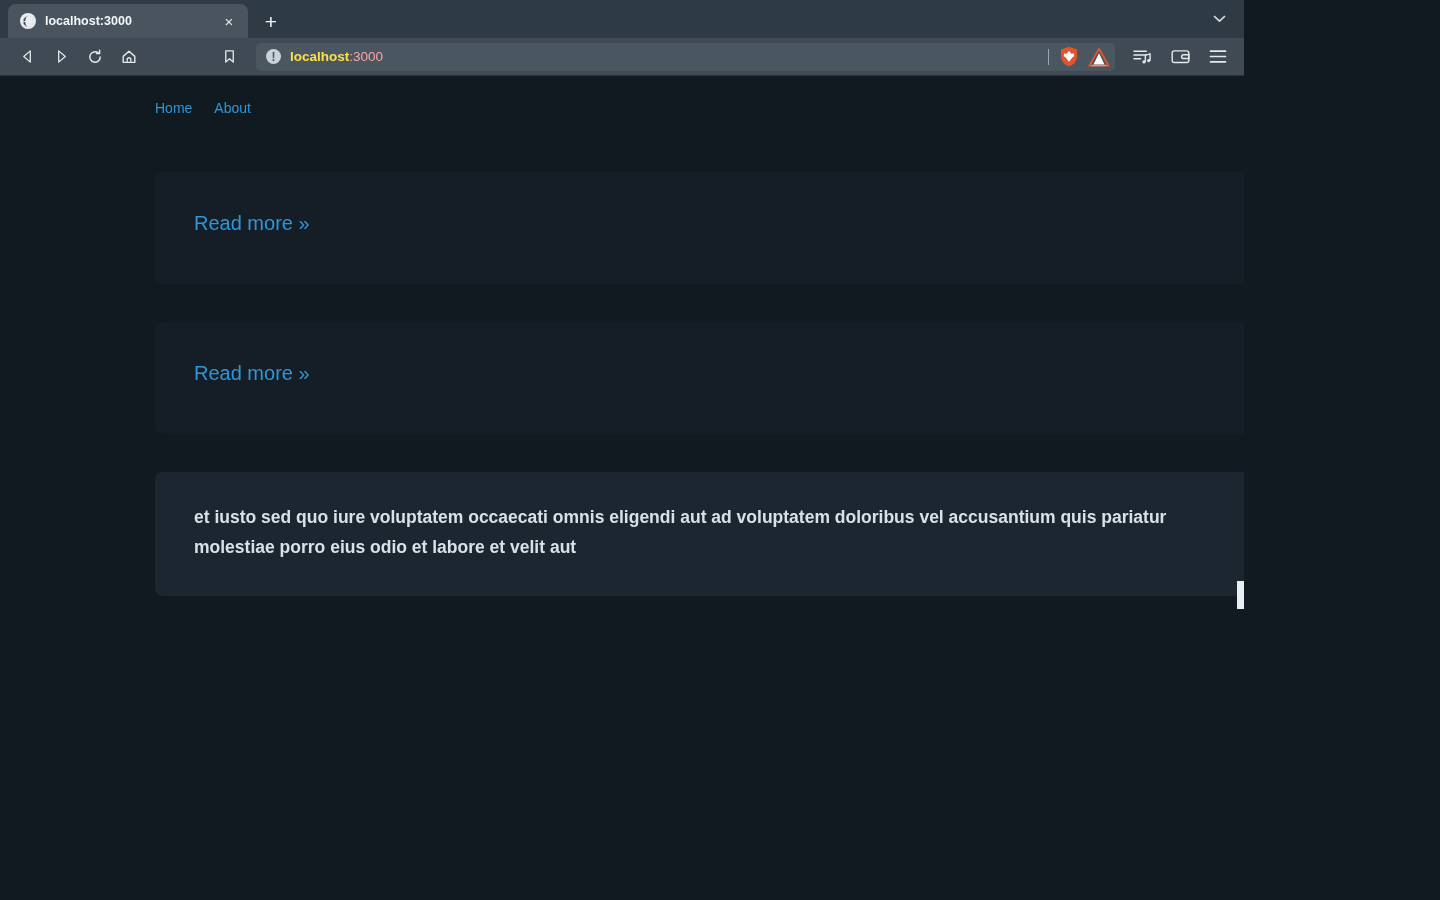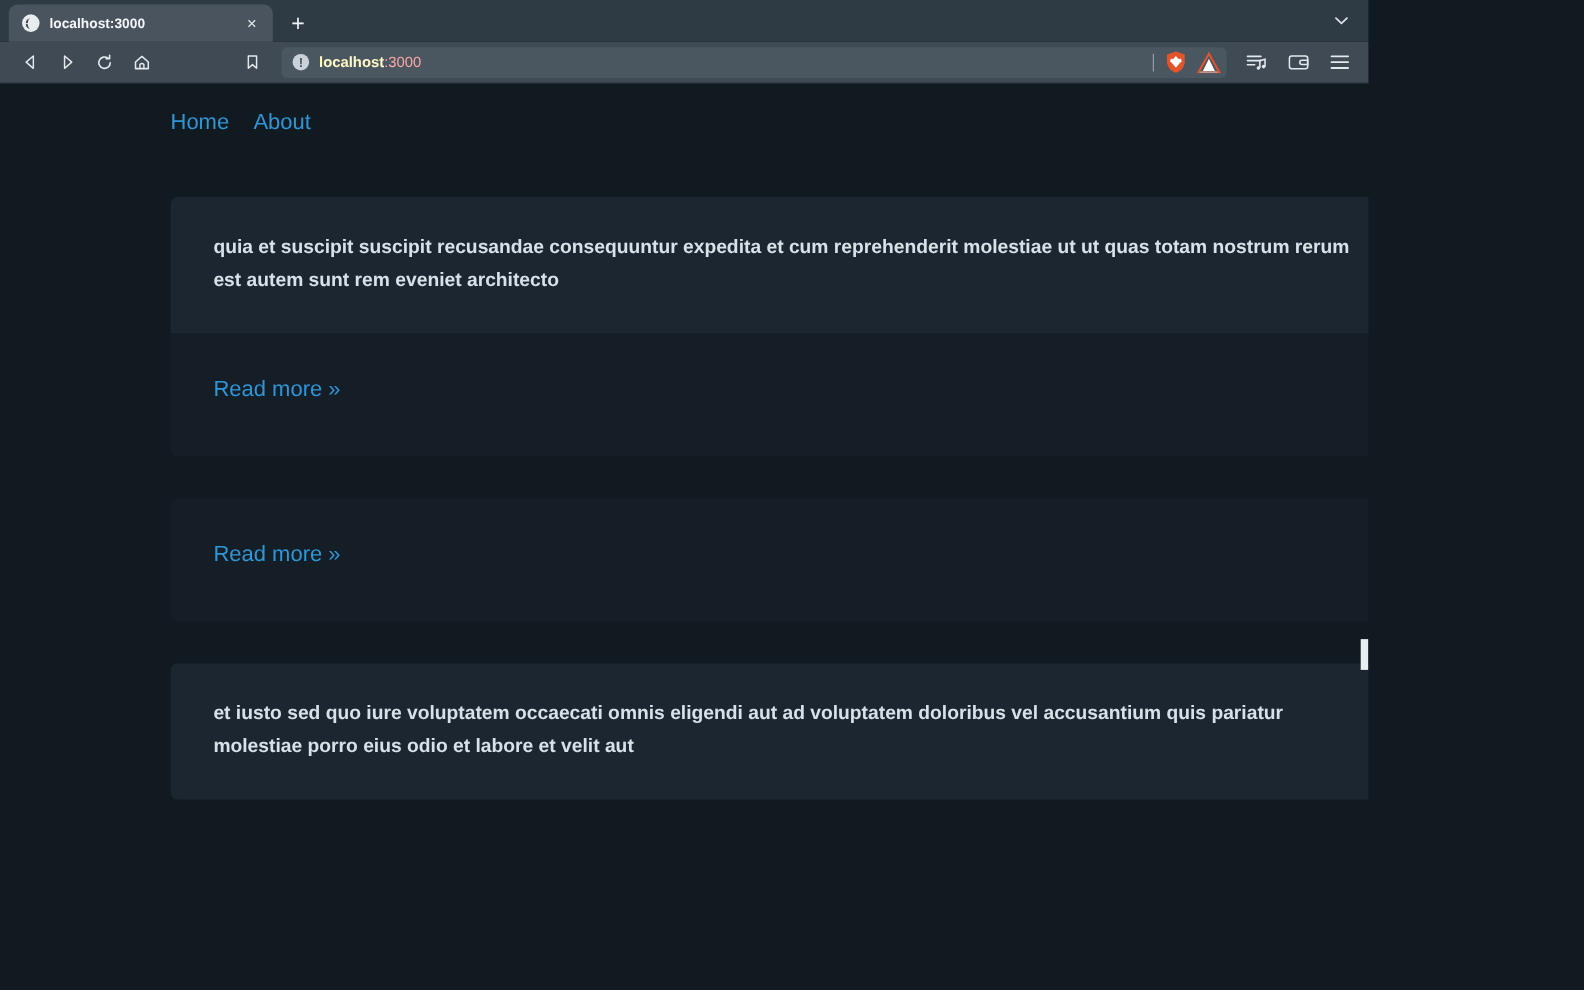--- a/index.html
+++ b/index.html
@@ -106,21 +106,21 @@
   }
   .site-info-icon {
     width: 15px; height: 15px; border-radius: 50%;
     background: #c9d2d9;
     color: #4a5660;
     display:flex; align-items:center; justify-content:center;
     font-size: 12px; font-weight: bold; line-height: 1;
     flex: 0 0 auto;
   }
   .url { font-size: 13.5px; white-space: nowrap; }
-  .url .host { color: #fef9c3; font-weight: bold; }
+  .url .host { color: #fde047; font-weight: bold; }
   .url .port { color: #fca5a5; }
 
   .omni-right {
     position: absolute;
     right: 5px; top: 0; bottom: 0;
     display: flex; align-items: center; gap: 9px;
   }
   .omni-divider { width: 1px; height: 16px; background: #9aa6af; margin-right: 1px; }
 
   .brave-shield { width: 20px; height: 21px; display:block; }
@@ -148,21 +148,21 @@
   }
 
   .nav {
     padding-top: 24px;
     display: flex;
     gap: 22px;
     align-items: baseline;
   }
   .nav a {
     color: #2f96d8;
-    font-size: 20px;
+    font-size: 14px;
     text-decoration: none;
   }
 
   .page-title {
     margin-top: 34px;
     color: #f1f5f8;
     font-size: 41px;
     font-weight: bold;
     letter-spacing: -0.5px;
   }
@@ -321,23 +321,20 @@
 
         <nav class="nav">
           <a href="#">Home</a>
           <a href="#">About</a>
         </nav>
 
 
         <div class="cards">
 
           <article class="card">
-            <div class="card-header">
-              <div class="card-title">quia et suscipit suscipit recusandae consequuntur expedita et cum reprehenderit molestiae ut ut quas totam nostrum rerum est autem sunt rem eveniet architecto</div>
-            </div>
             <div class="card-body">
               <a class="read-more" href="#">Read more »</a>
             </div>
           </article>
 
           <article class="card">
             <div class="card-body">
               <a class="read-more" href="#">Read more »</a>
             </div>
           </article>

